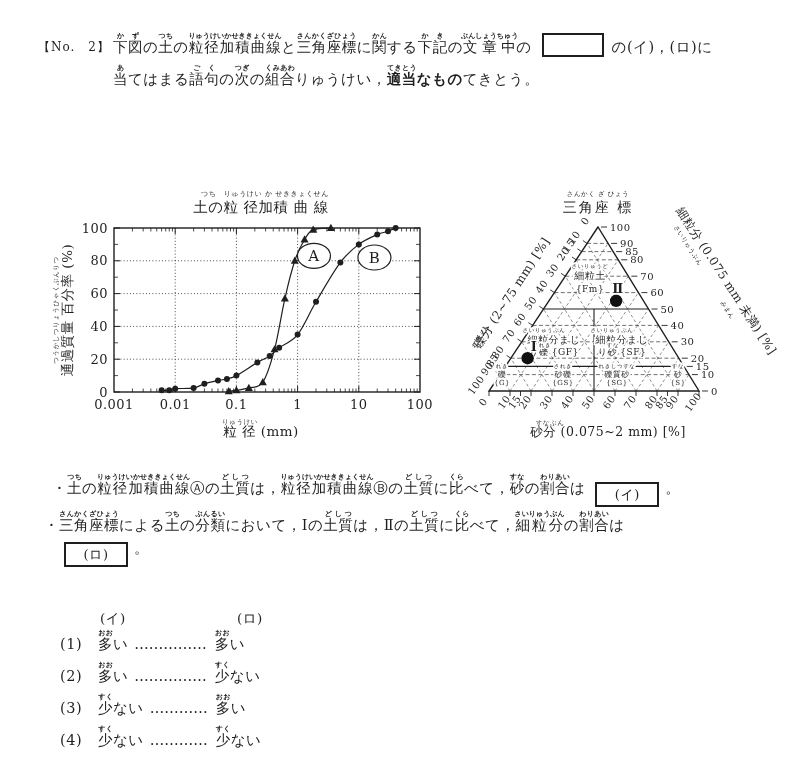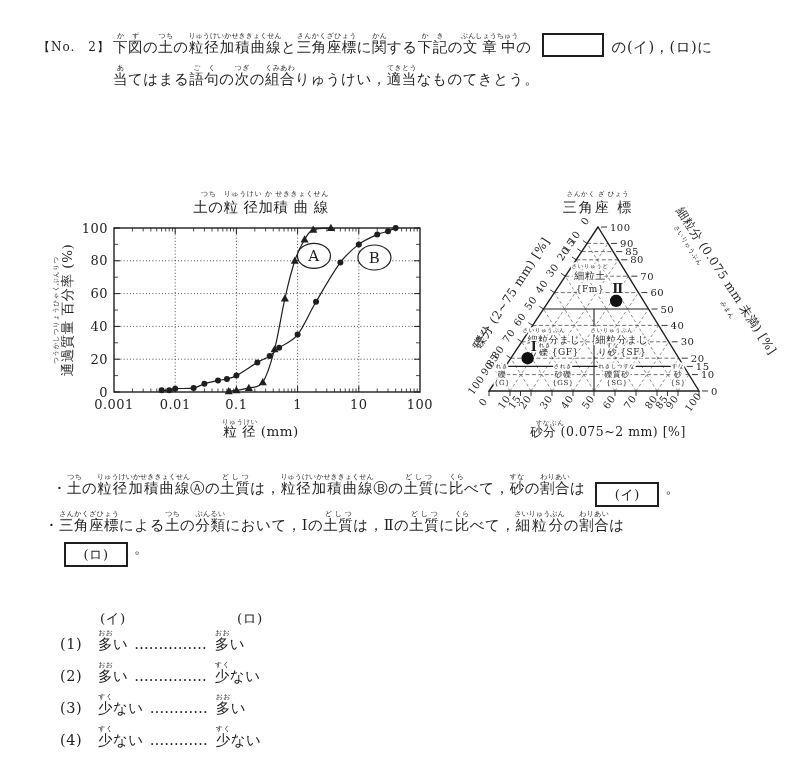--- a/index.html
+++ b/index.html
@@ -3,22 +3,22 @@
 <meta charset="utf-8">
 <style>
   html,body{margin:0;padding:0;}
   body{
     width:788px;height:772px;position:relative;background:#ffffff;
     color:#1f1f1f;font-family:"DejaVu Serif","Liberation Serif",serif;
     font-size:14.5px;letter-spacing:0.5px;overflow:hidden;
   }
   .tline{position:absolute;line-height:1.15;white-space:nowrap;}
   ruby{ruby-position:over;}
-  rt{font-size:7px;letter-spacing:0;font-weight:normal;}
-  .b{font-weight:normal;}
+  rt{font-size:7px;letter-spacing:0;font-weight:bold;}
+  .b{font-weight:bold;}
   .qno{font-weight:normal;font-size:12px;letter-spacing:1px;}
   .blank-box{display:inline-block;width:58px;height:20px;border:2px solid #1f1f1f;
     vertical-align:-5px;margin:0 8px 0 10px;}
   .ans-box{display:inline-block;width:60px;height:21px;border:2px solid #1f1f1f;
     vertical-align:-6px;margin:0 6px 0 10px;text-align:center;line-height:21px;font-size:13px;}
   .fig{position:absolute;}
   svg{font-family:inherit;display:block;}
   .opt-wrap{position:absolute;left:55px;top:610px;width:320px;height:160px;}
   .opt-head{position:absolute;top:0;font-size:13.5px;}
   .opt-row{position:absolute;left:5px;display:flex;align-items:baseline;white-space:nowrap;}

